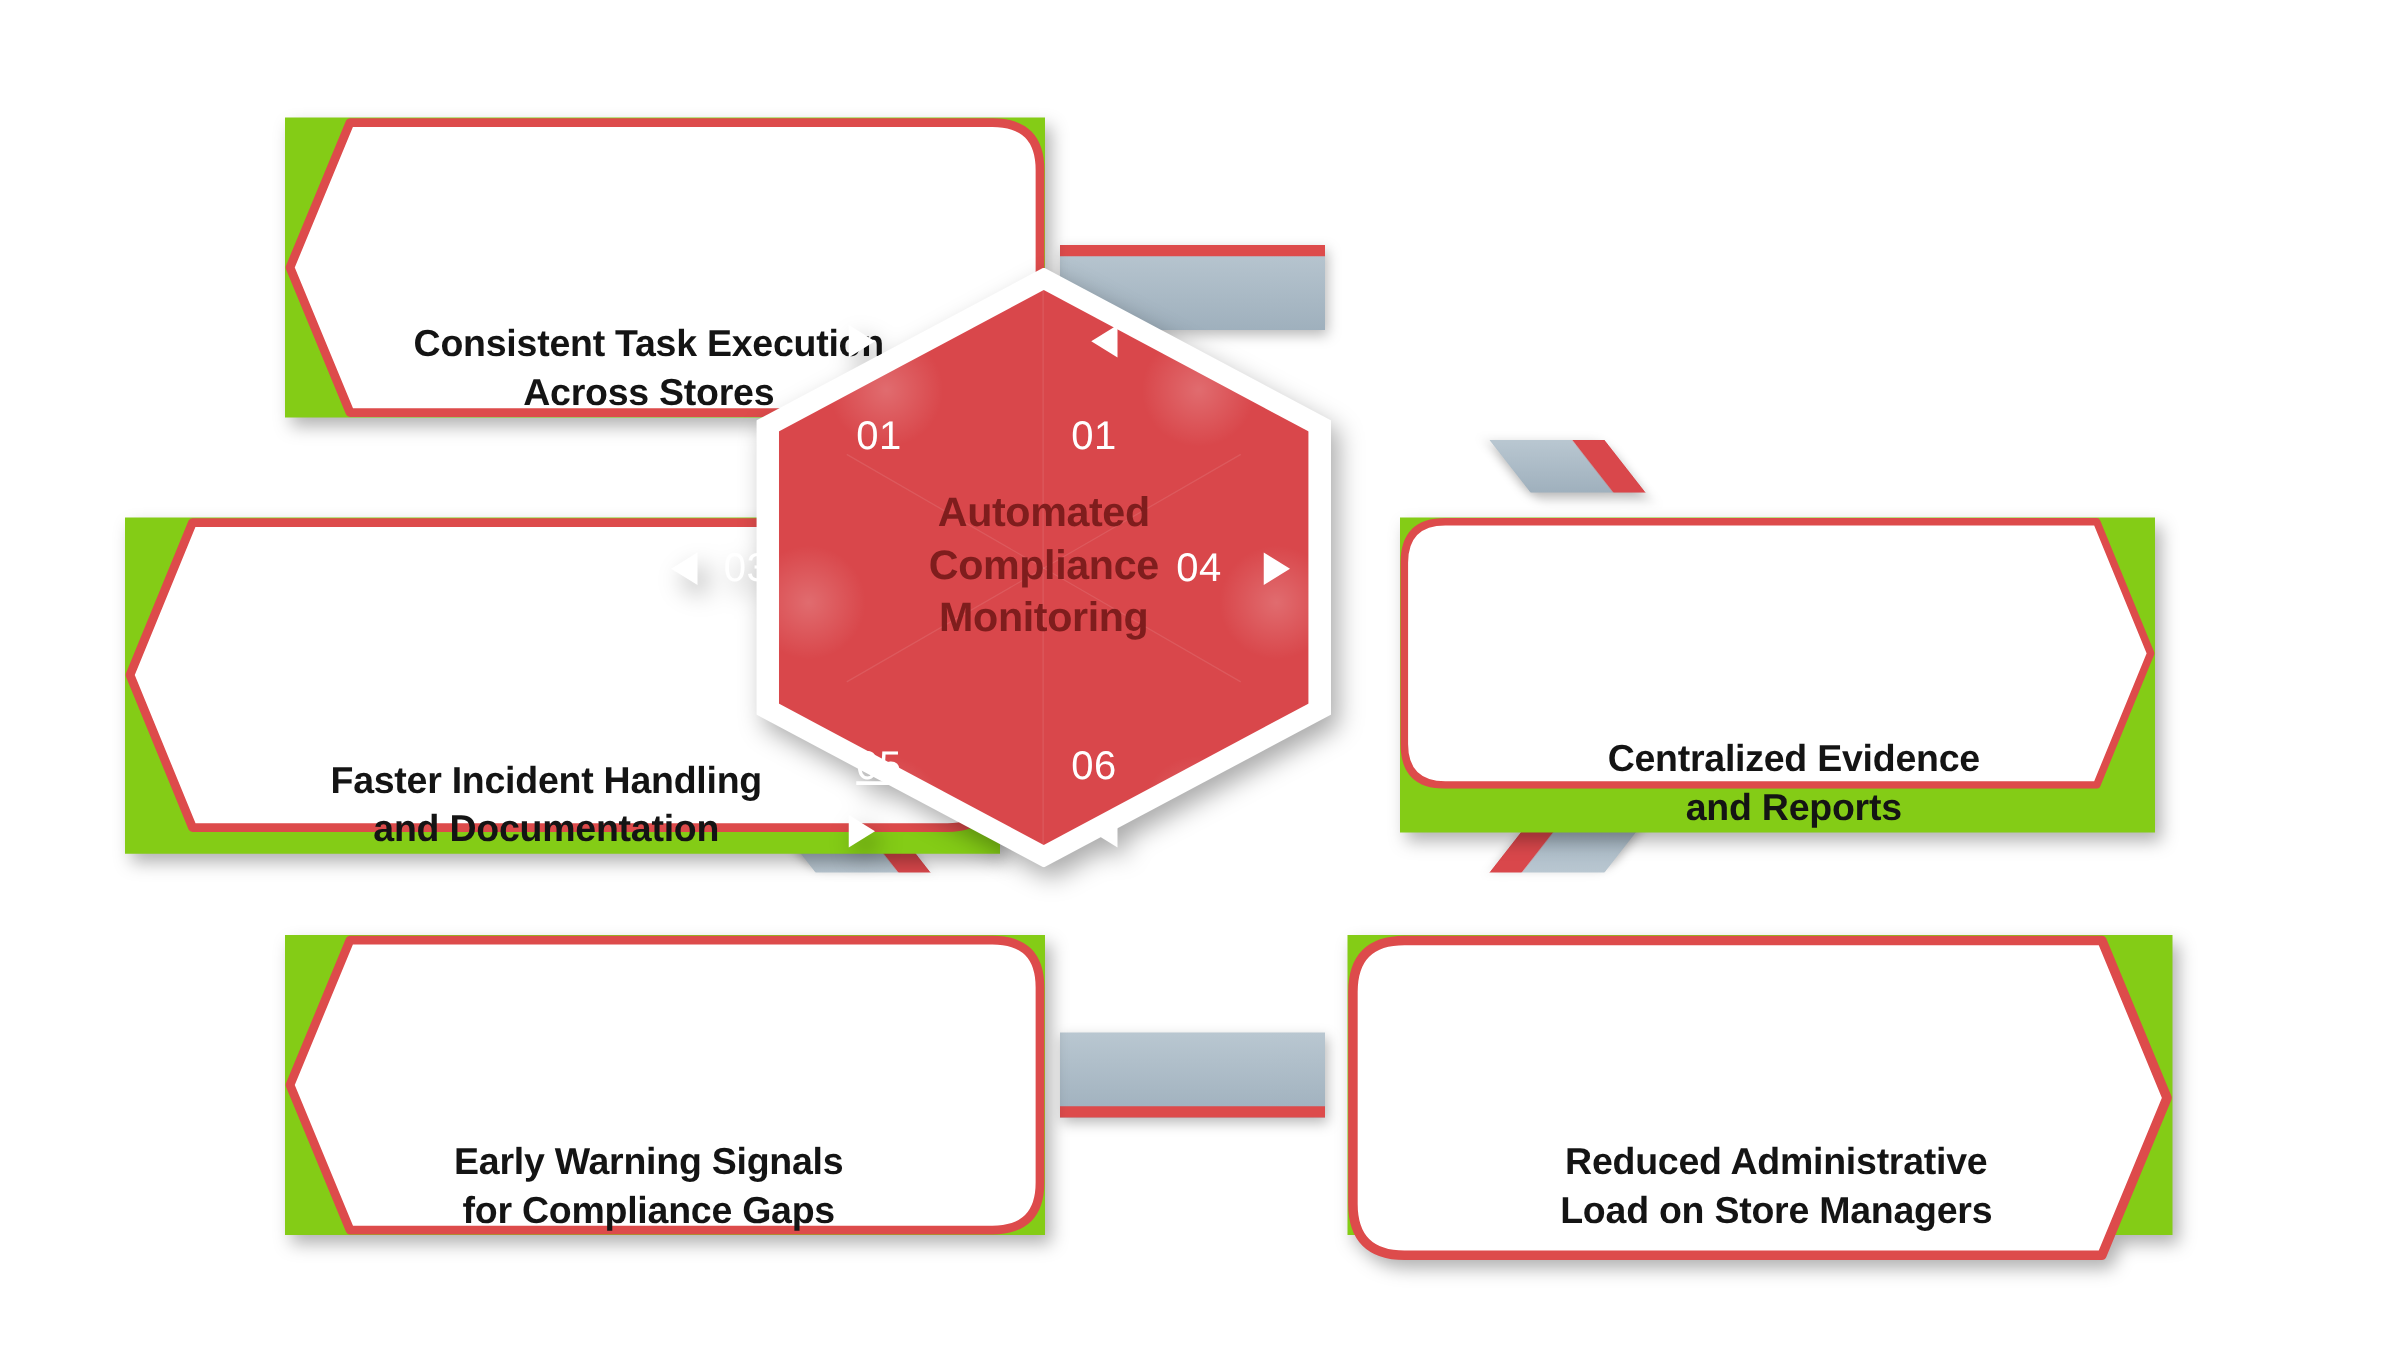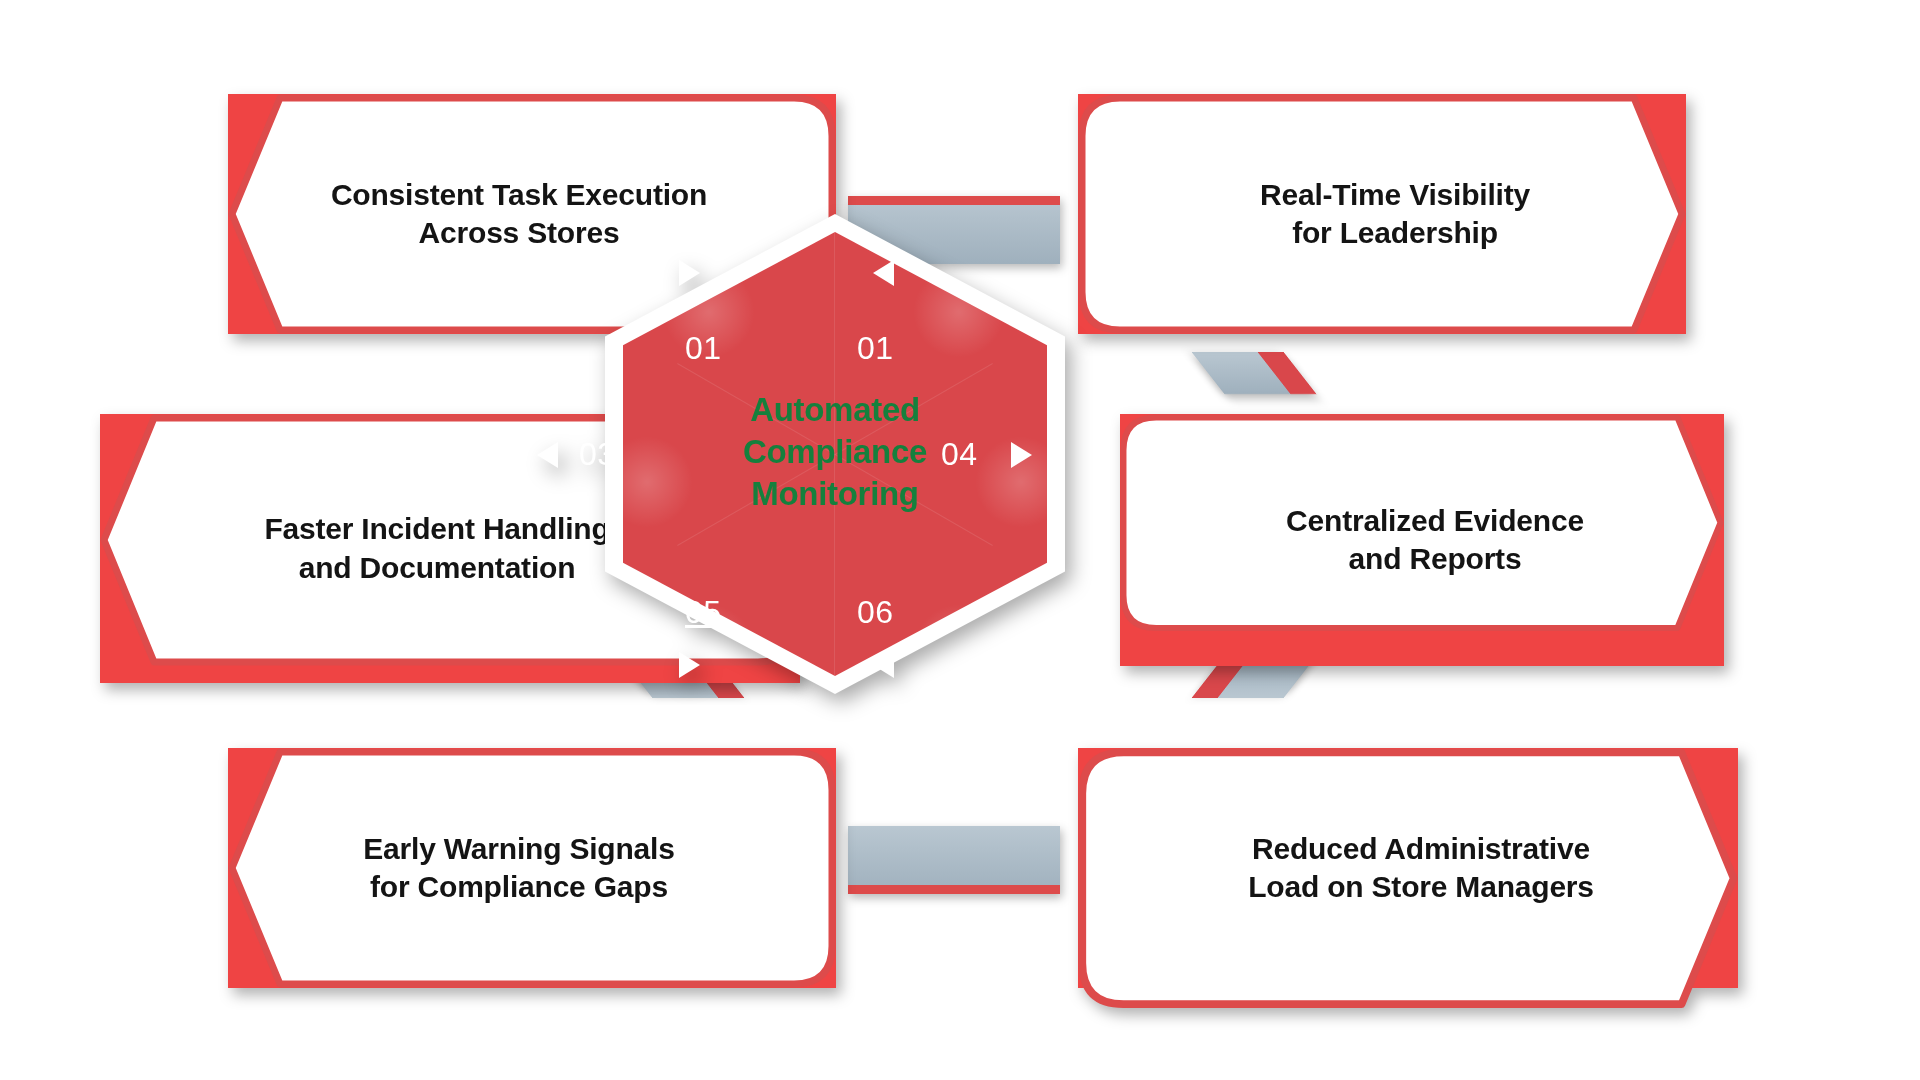--- a/index.html
+++ b/index.html
@@ -55,24 +55,24 @@
     position: absolute;
     left: 26px; top: 0;
     right: 0; height: 100%;
     background: linear-gradient(180deg, #b9c7d1 0%, #9fb0bd 100%);
   }
   .conn-diag.mirror { transform: skewX(38deg) scaleX(-1); }
 
   
   .card {
     position: absolute;
-    background: #ef4444;
+    background: #84cc16;
     box-sizing: border-box;
     display: flex;
-    align-items: center;
+    align-items: flex-end;
     justify-content: center;
     filter: drop-shadow(5px 7px 7px rgba(0,0,0,0.30));
   }
   .card .card-shape {
     position: absolute;
     inset: 0;
   }
   .card .card-label {
     position: relative;
     z-index: 3;
@@ -124,21 +124,21 @@
     border-radius: 50%;
     background: radial-gradient(circle, rgba(255,255,255,0.20) 0%, rgba(255,255,255,0.0) 70%);
     pointer-events: none;
   }
 
   #hex-title {
     position: absolute;
     left: 0; right: 0;
     top: 175px;
     text-align: center;
-    color: #15803d;
+    color: #7f1d1d;
     font-size: 33px;
     font-weight: bold;
     line-height: 1.28;
     letter-spacing: -0.3px;
     white-space: pre-line;
     z-index: 9;
   }
 
   .hex-num {
     position: absolute;
@@ -190,27 +190,20 @@
   </div>
 
   <div class="card left" style="left:228px; top:94px; width:608px; height:240px;">
     <svg class="card-shape" viewBox="0 0 608 240" preserveAspectRatio="none">
       <path d="M 52 4 L 566 4 Q 604 4 604 42 L 604 198 Q 604 236 566 236 L 52 236 L 4 120 Z" fill="#ffffff" stroke="#dd4b4b" stroke-width="7" stroke-linejoin="round"></path>
     </svg>
     <div class="card-label">Consistent Task Execution
 Across Stores</div>
   </div>
 
-  <div class="card right" style="left:1078px; top:94px; width:608px; height:240px;">
-    <svg class="card-shape" viewBox="0 0 608 240" preserveAspectRatio="none">
-      <path d="M 556 4 L 42 4 Q 4 4 4 42 L 4 198 Q 4 236 42 236 L 556 236 L 604 120 Z" fill="#ffffff" stroke="#dd4b4b" stroke-width="7" stroke-linejoin="round"></path>
-    </svg>
-    <div class="card-label">Real-Time Visibility
-for Leadership</div>
-  </div>
 
   <div class="card left" style="left:100px; top:414px; width:700px; height:269px;">
     <svg class="card-shape" viewBox="0 0 700 252" preserveAspectRatio="none">
       <path d="M 54 4 L 658 4 Q 696 4 696 42 L 696 210 Q 696 248 658 248 L 54 248 L 4 126 Z" fill="#ffffff" stroke="#dd4b4b" stroke-width="7" stroke-linejoin="round"></path>
     </svg>
     <div class="card-label">Faster Incident Handling
 and Documentation</div>
   </div>
 
   <div class="card right" style="left:1120px; top:414px; width:604px; height:252px;">

